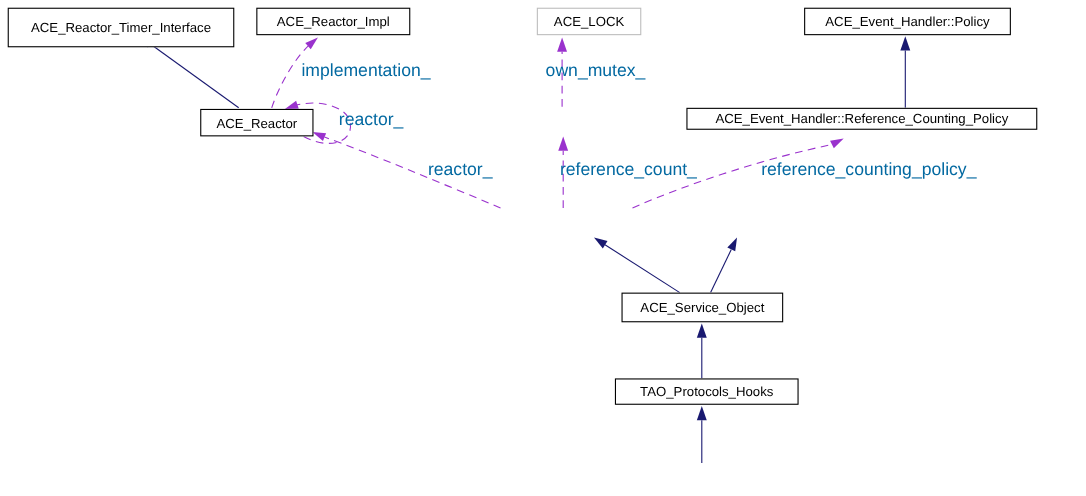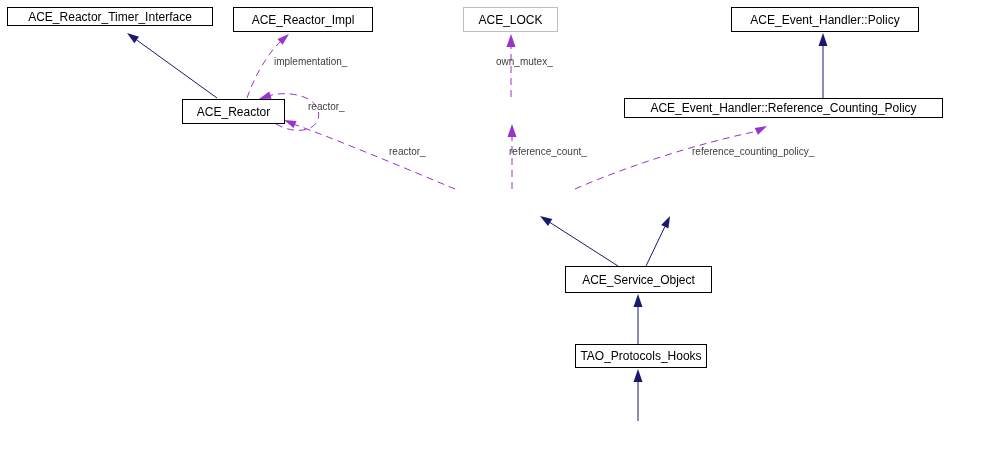--- a/index.html
+++ b/index.html
@@ -22,26 +22,26 @@
     background: #ffffff;
     border: 1px solid #000000;
     display: flex;
     align-items: center;
     justify-content: center;
     font-size: 12px;
     color: #000000;
     white-space: nowrap;
     z-index: 2;
   }
-  .node.template-param { border-color: #bdbdbd; }
+  .node.template-param { border-color: #bdbdbd; margin-left: 25px; }
   .node.focus { background: #c0c0c0; }
   .edge-label {
     position: absolute;
-    font-size: 10px;
-    color: #404040;
+    font-size: 16px;
+    color: #0369a1;
     white-space: nowrap;
     z-index: 3;
   }
   .inh { stroke: #191970; fill: none; stroke-width: 1; }
   .inh-head { fill: #191970; stroke: none; }
   .col { stroke: #9a32cd; fill: none; stroke-width: 1; stroke-dasharray: 7,5; }
   .col-head { fill: #9a32cd; stroke: none; }
 </style>
 </head>
 <body>
@@ -94,38 +94,38 @@
     <g>
       <path class="col" d="M512,189 L512,137"></path>
       <polygon class="col-head" points="512,124 507.5,137 516.5,137"></polygon>
     </g>
     <g>
       <path class="col" d="M575,189 C630,165 700,143 756.3,131.4"></path>
       <polygon class="col-head" points="767,126 758,134.8 754.6,128"></polygon>
     </g>
   </svg>
 
-  <div class="node" style="left:7px;top:7px;width:206px;height:19px">ACE_Reactor_Timer_Interface</div>
+  <div class="node" style="left:7px;top:7px;width:206px;height:36px">ACE_Reactor_Timer_Interface</div>
 
   <div class="node" style="left:233px;top:7px;width:140px;height:25px">ACE_Reactor_Impl</div>
 
   <div class="node template-param" style="left:463px;top:7px;width:95px;height:25px">ACE_LOCK</div>
 
   <div class="node" style="left:731px;top:7px;width:188px;height:25px">ACE_Event_Handler::Policy</div>
 
   <div class="node" style="left:182px;top:99px;width:103px;height:25px">ACE_Reactor</div>
 
 
   <div class="node" style="left:624px;top:98px;width:319px;height:20px">ACE_Event_Handler::Reference_Counting_Policy</div>
 
 
 
   <div class="node" style="left:565px;top:266px;width:147px;height:27px">ACE_Service_Object</div>
 
-  <div class="node" style="left:575px;top:344px;width:132px;height:24px">TAO_Protocols_Hooks</div>
+  <div class="node" style="left:559px;top:344px;width:167px;height:24px">TAO_Protocols_Hooks</div>
 
 
   <span class="edge-label" style="left:274px;top:56px">implementation_</span>
 
   <span class="edge-label" style="left:496px;top:56px">own_mutex_</span>
 
   <span class="edge-label" style="left:308px;top:101px">reactor_</span>
 
   <span class="edge-label" style="left:389px;top:146px">reactor_</span>
 

